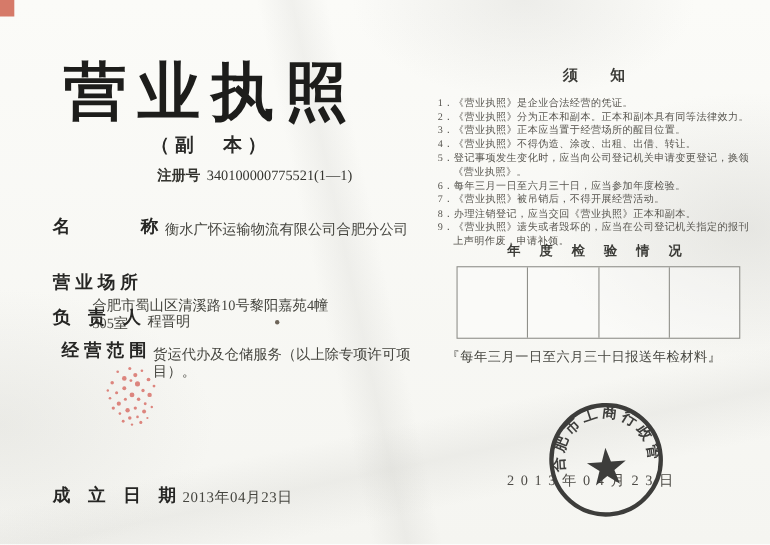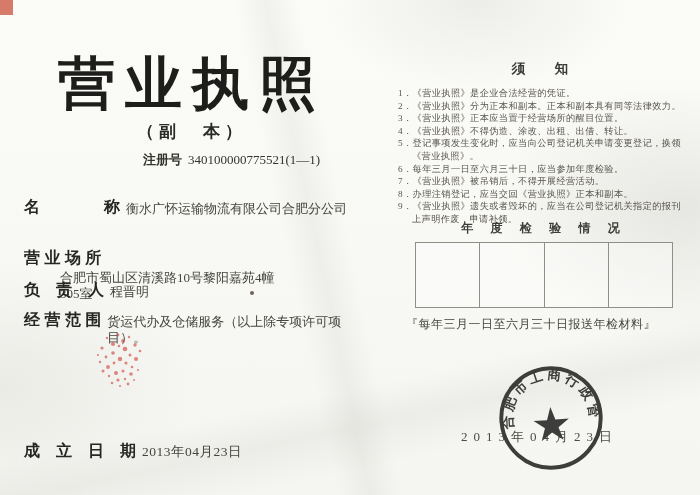--- a/index.html
+++ b/index.html
@@ -35,21 +35,21 @@
     font-family: "Liberation Sans", "DejaVu Sans", sans-serif; font-weight: 600;
   }
   .reg-line {
     position: absolute; left: 143px; top: 151px; font-size: 13px; color: #34342f;
     white-space: nowrap;
   }
   .reg-line .reg-label {
     font-family: "Liberation Sans", "DejaVu Sans", sans-serif; font-weight: 700; margin-right: 6px;
   }
 
-  .field-row { position: absolute; left: 24px; display: flex; align-items: flex-start; }
+  .field-row { position: absolute; left: 48px; display: flex; align-items: flex-start; justify-content: center; }
   .field-label {
     font-family: "Liberation Sans", "DejaVu Sans", sans-serif;
     font-size: 16px; font-weight: 700; color: #262624;
     white-space: pre; flex: 0 0 auto; line-height: 18px;
   }
   .field-value {
     font-size: 13px; color: #45453f; line-height: 16px; margin-left: 6px; padding-top: 3px;
   }
   .row-name   { top: 198px; } .row-name  .field-label { min-width: 92px; }
   .row-place  { top: 249px; width: 330px; flex-direction: column; } .row-place .field-value { width: 232px; margin-left: 36px; }

